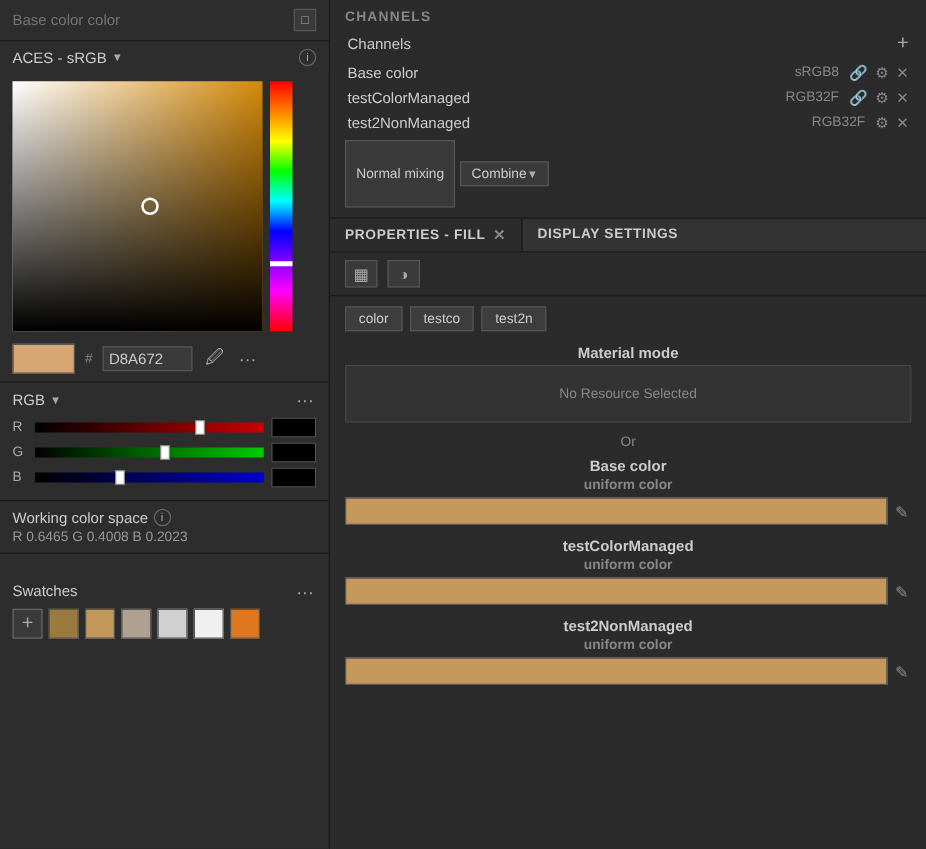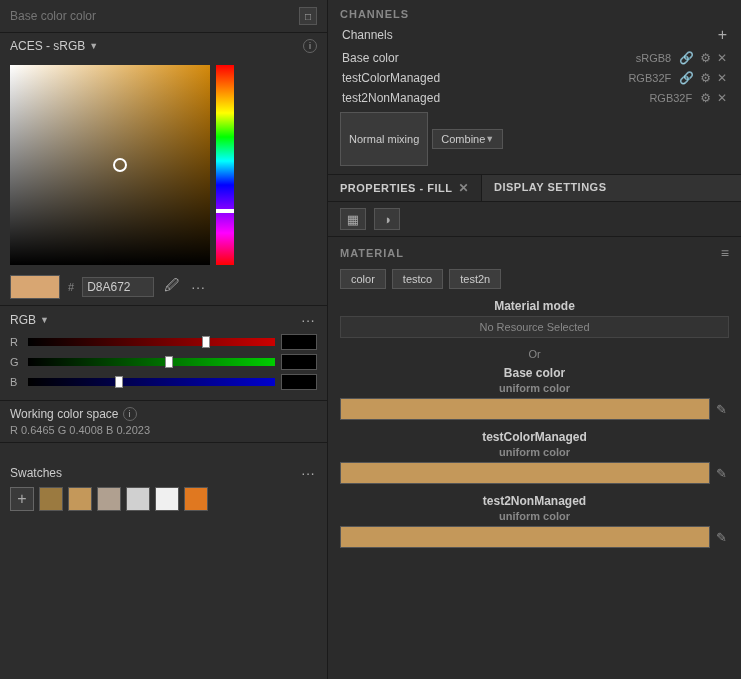--- a/index.html
+++ b/index.html
@@ -9,21 +9,21 @@
       font-size: 12px;
       color: #ccc;
       display: flex;
       width: 741px;
       height: 679px;
       overflow: hidden;
     }
 
     
     .left-panel {
-      width: 328px;
+      width: 264px;
       background: #2d2d2d;
       border-right: 1px solid #1a1a1a;
       display: flex;
       flex-direction: column;
       padding: 0;
     }
 
     .title-bar {
       background: #2d2d2d;
       border-bottom: 1px solid #1a1a1a;
@@ -522,21 +522,21 @@
       color: #ccc;
       font-size: 12px;
       font-weight: bold;
       margin-bottom: 3px;
     }
 
     .material-mode-value {
       text-align: center;
       color: #888;
       font-size: 11px;
-      padding: 4px;
+      padding: 16px;
       background: #333;
       border: 1px solid #444;
     }
 
     .or-divider {
       text-align: center;
       color: #888;
       font-size: 11px;
       margin: 6px 0;
     }
@@ -746,24 +746,20 @@
         <span>DISPLAY SETTINGS</span>
       </div>
     </div>
 
     <div class="props-icons-row">
       <div class="props-icon-btn">▦</div>
       <div class="props-icon-btn">◑</div>
     </div>
 
     <div class="material-section">
-      <div class="material-header">
-        <span class="material-title">MATERIAL</span>
-        <span class="material-menu-btn">≡</span>
-      </div>
 
       <div class="material-chips">
         <div class="chip">
           <span>color</span>
         </div>
         <div class="chip">
           <span>testco</span>
         </div>
         <div class="chip">
           <span>test2n</span>

